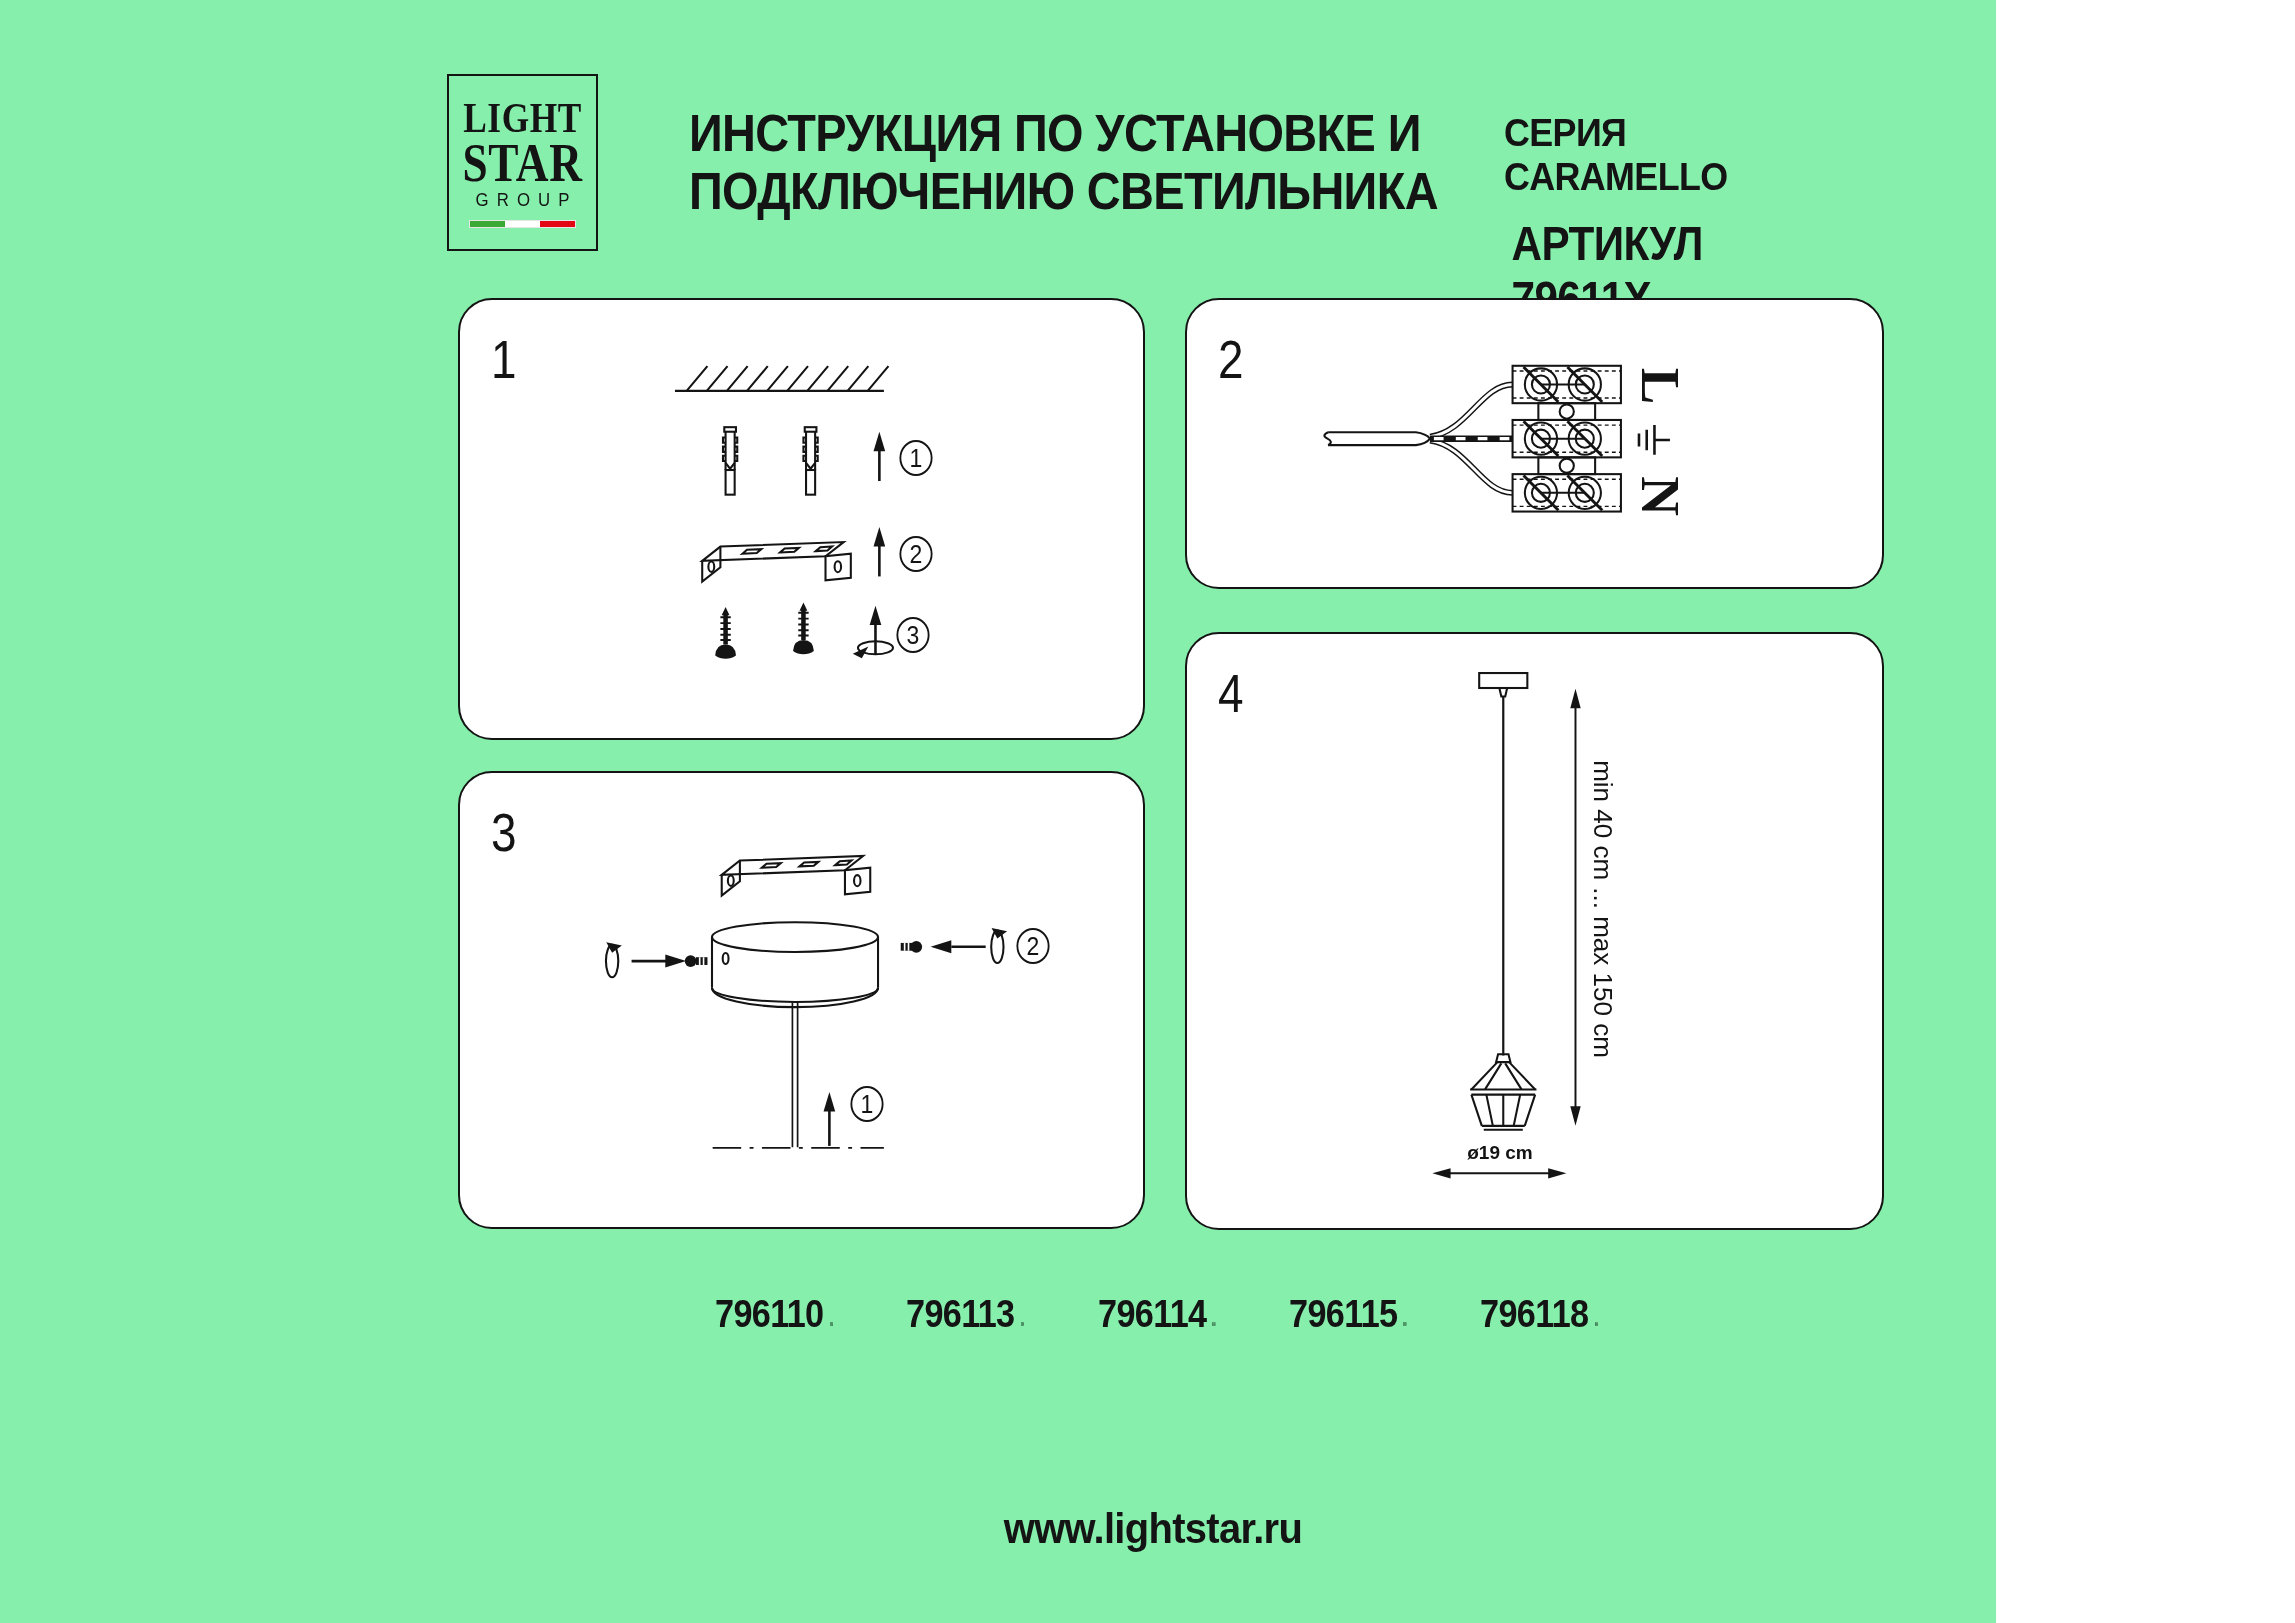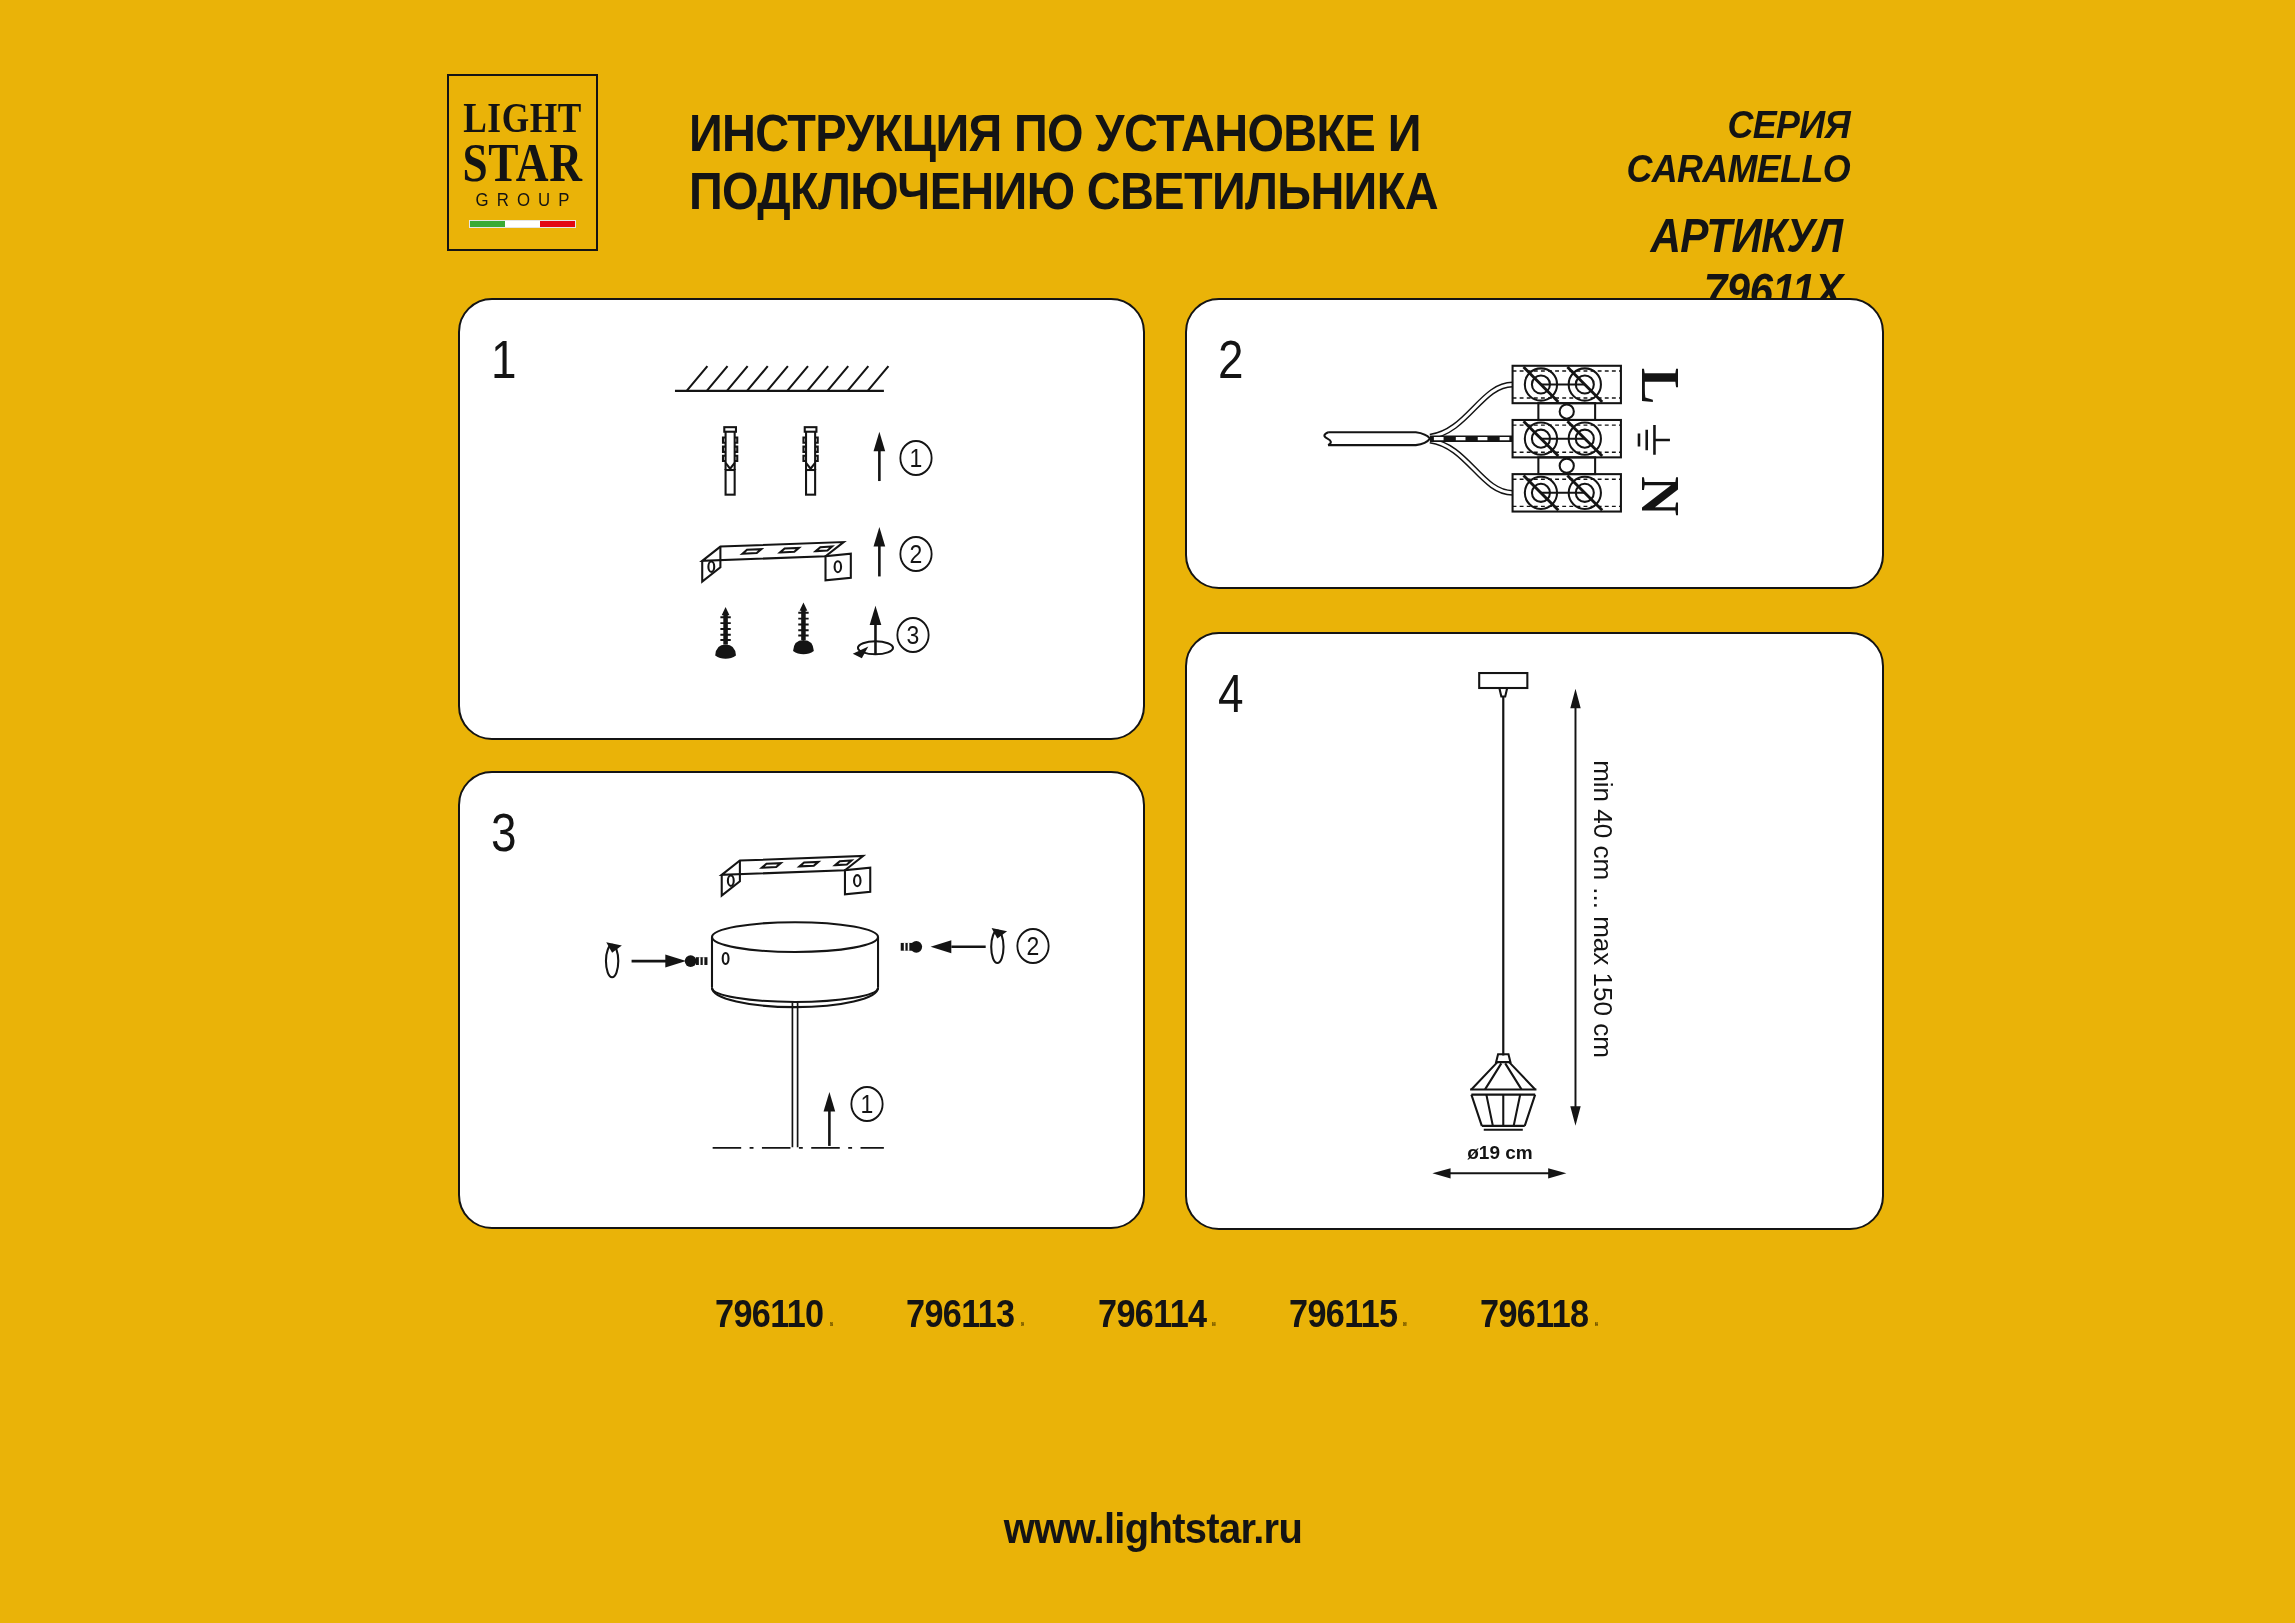--- a/index.html
+++ b/index.html
@@ -1,38 +1,38 @@
 <!DOCTYPE html>
 <html style="font-size:10.5px"><head>
 <meta charset="utf-8">
 <style>
   html,body { margin:0; padding:0; background:#fff; }
   .sheet {
-    position:relative; width:2295px; height:1623px; background:#eab308;
+    position:relative; width:1996px; height:1623px; background:#86efac;
     font-family:"Liberation Sans", sans-serif; color:#141414; overflow:hidden;
   }
   
   .logo {
     position:absolute; left:447px; top:74px; width:151px; height:177px;
     border:2.6px solid #141414; box-sizing:border-box; text-align:center;
     font-family:"Liberation Serif", serif; padding-top:22px;
   }
   .logo-light { font-size:42px; font-weight:700; line-height:41px; letter-spacing:0.7px; transform:scaleX(0.84); }
   .logo-star  { font-size:54px; font-weight:700; line-height:48px; letter-spacing:0.7px; transform:scaleX(0.84); }
   .logo-group { font-family:"Liberation Sans", sans-serif; font-size:17.7px; font-weight:400;
                 line-height:27.5px; letter-spacing:8.5px; padding-left:8.5px; transform:scaleX(0.95); }
   .logo-flag  { width:107px; height:8.5px; margin:5.2px auto 0; display:flex; border:0.7px solid #e6e6e6; box-sizing:border-box; }
   .logo-flag span { flex:1; height:100%; }
 
   .title {
     position:absolute; left:658px; top:105px; width:772px; text-align:center;
     font-size:51px; font-weight:700; line-height:58px; white-space:nowrap;
     transform:scaleX(0.92); transform-origin:center top; letter-spacing:-0.7px;
   }
-  .series-block { position:absolute; left:1489px; top:103px; width:376px; text-align:right;font-style:italic; }
+  .series-block { position:absolute; left:1489px; top:111px; width:376px; text-align:left; }
   .series  { font-size:39px; font-weight:700; transform:scaleX(0.92); letter-spacing:-0.7px; }
   .article { font-size:48px; font-weight:700; transform:scaleX(0.88); letter-spacing:-0.7px; margin-top:17px; }
 
   
   .panel { position:absolute; border:2.6px solid #141414; border-radius:34px; box-sizing:border-box; background:#fff; }
   #panel1 { left:458px;  top:298px;  width:687px; height:442px; }
   #panel2 { left:1185px; top:298px;  width:699px; height:291px; }
   #panel3 { left:458px;  top:771px; width:687px; height:458px; }
   #panel4 { left:1185px; top:632px;  width:699px; height:598px; }
 

